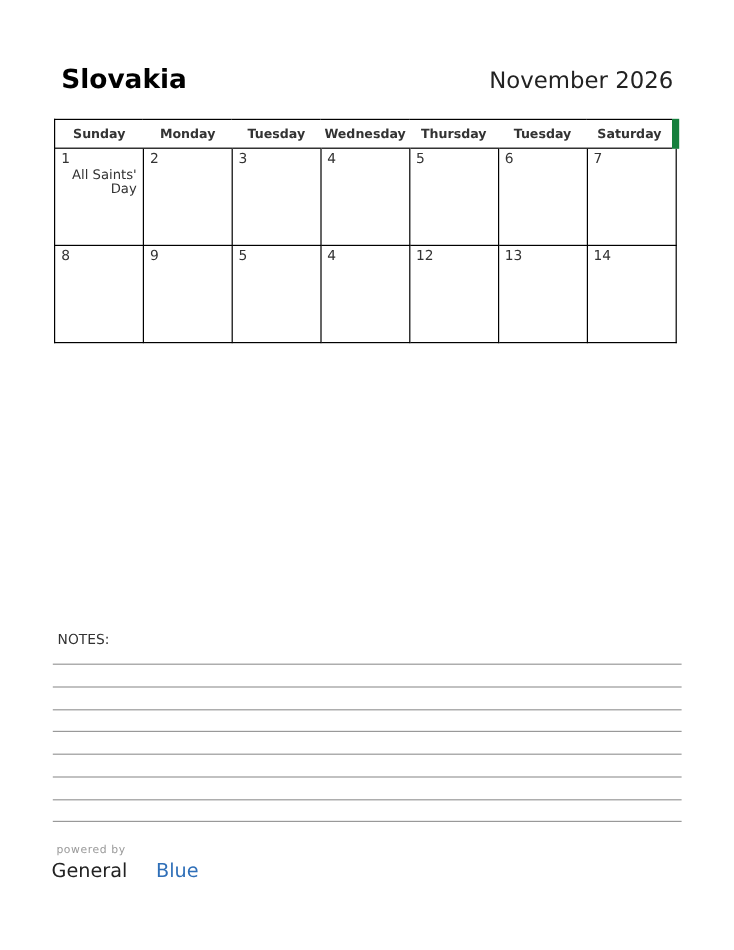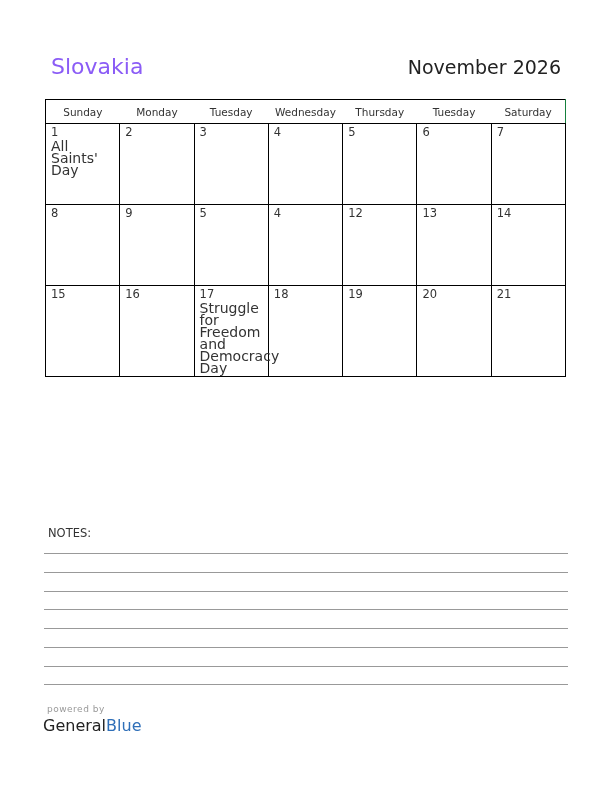--- a/index.html
+++ b/index.html
@@ -1,30 +1,30 @@
 <!DOCTYPE html>
 <html><head>
 <meta charset="utf-8">
 <style>
   html,body{margin:0;padding:0;background:#fff;}
   body{width:612px;height:792px;position:relative;font-family:"DejaVu Sans","Liberation Sans",sans-serif;color:#222;overflow:hidden;}
-  .country{position:absolute;left:51px;top:54px;font-size:22px;color:#8b5cf6;}
+  .country{position:absolute;left:51px;top:54px;font-size:22px;color:#000000;font-weight:bold;}
   .month{position:absolute;right:51px;top:56px;font-size:19px;color:#222;}
   table.cal{position:absolute;left:45px;top:99px;width:521px;border-collapse:collapse;table-layout:fixed;}
-  table.cal th{height:23px;border-top:1px solid #000;border-bottom:1px solid #000;font-weight:normal;font-size:10.5px;color:#333;padding:0;}
+  table.cal th{height:23px;border-top:1px solid #000;border-bottom:1px solid #000;font-weight:bold;font-size:10.5px;color:#333;padding:0;}
   table.cal th:first-child{border-left:1px solid #000;}
-  table.cal th:last-child{border-right:1px solid #15803d;margin-top:25px;}
+  table.cal th:last-child{border-right:6px solid #15803d;margin-top:25px;}
   table.cal td{border:1px solid #000;height:76px;vertical-align:top;padding:2px 5px;font-size:11.5px;color:#333;}
   .num{display:block;line-height:13px;}
-  .hol{display:block;font-size:14px;line-height:12px;color:#333;margin-top:1px;}
+  .hol{display:block;font-size:11px;line-height:12px;color:#333;margin-top:1px;text-align:right;}
   .notes-label{position:absolute;left:48px;top:526px;font-size:11.5px;color:#333;}
   .nline{position:absolute;left:44px;width:524px;height:1px;background:#999;}
   .powered{position:absolute;left:47px;top:704px;font-size:9px;color:#999;letter-spacing:0.5px;}
   .brand{position:absolute;left:43px;top:716px;font-size:16px;color:#222;}
-  .brand .blue{color:#2f6fb8;}
+  .brand .blue{color:#2f6fb8;padding-left:24px;}
 </style>
 </head>
 <body>
 
 <div class="country">Slovakia</div>
 <div class="month">November 2026</div>
 
 <table class="cal">
   <thead>
     <tr>
@@ -78,44 +78,20 @@
         <td>
           <span class="num">12</span>
         </td>
         <td>
           <span class="num">13</span>
         </td>
         <td>
           <span class="num">14</span>
         </td>
       </tr>
-      <tr>
-        <td>
-          <span class="num">15</span>
-        </td>
-        <td>
-          <span class="num">16</span>
-        </td>
-        <td>
-          <span class="num">17</span>
-          <span class="hol">Struggle for Freedom and Democracy Day</span>
-        </td>
-        <td>
-          <span class="num">18</span>
-        </td>
-        <td>
-          <span class="num">19</span>
-        </td>
-        <td>
-          <span class="num">20</span>
-        </td>
-        <td>
-          <span class="num">21</span>
-        </td>
-      </tr>
     </tbody>
 </table>
 
 <div class="notes-label">NOTES:</div>
 <div id="notes-lines">
     <div class="nline" style="top: 553px;"></div>
     <div class="nline" style="top: 572px;"></div>
     <div class="nline" style="top: 591px;"></div>
     <div class="nline" style="top: 609px;"></div>
     <div class="nline" style="top: 628px;"></div>

